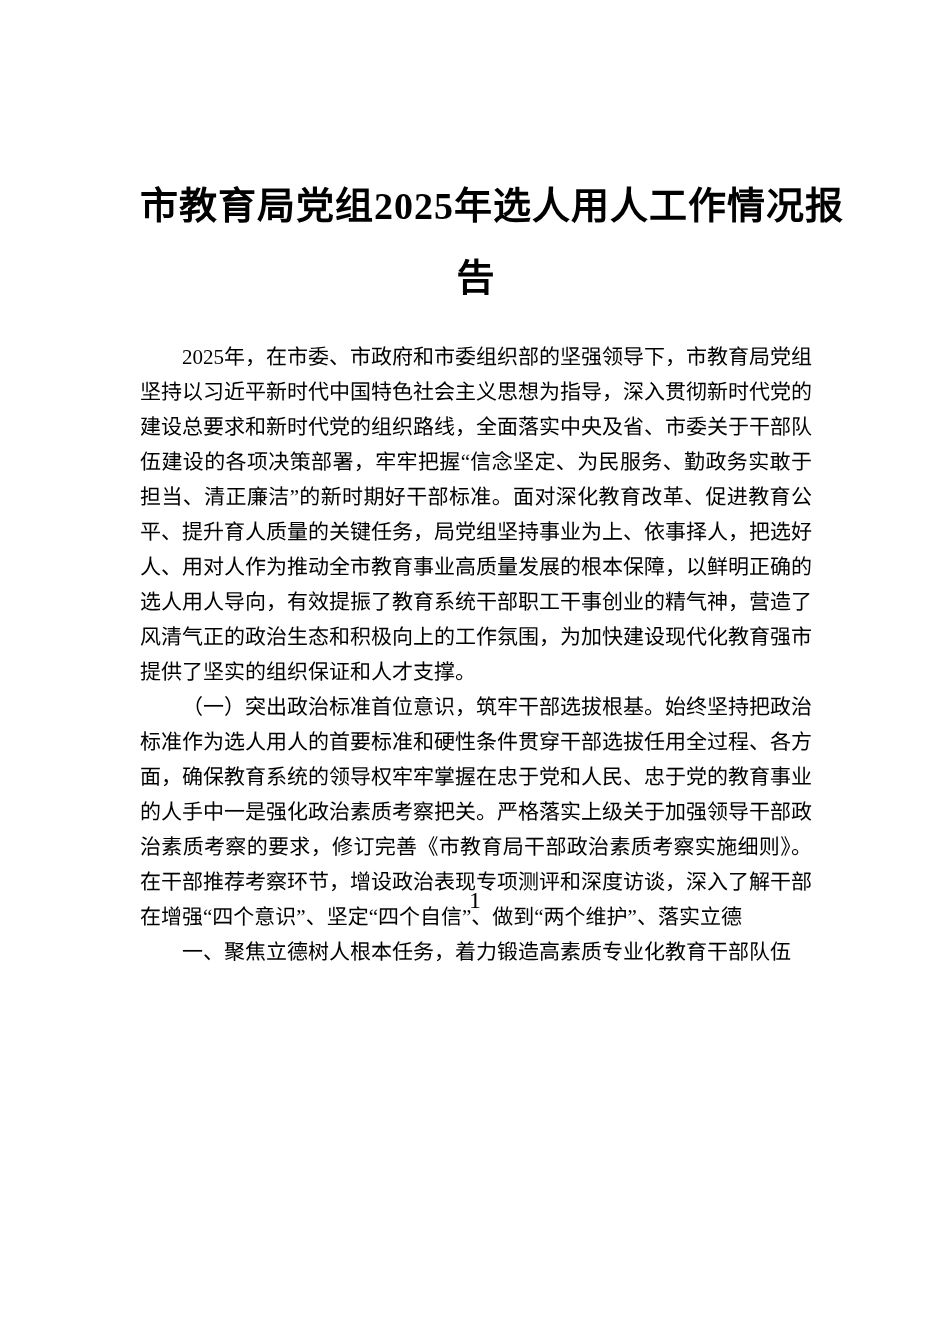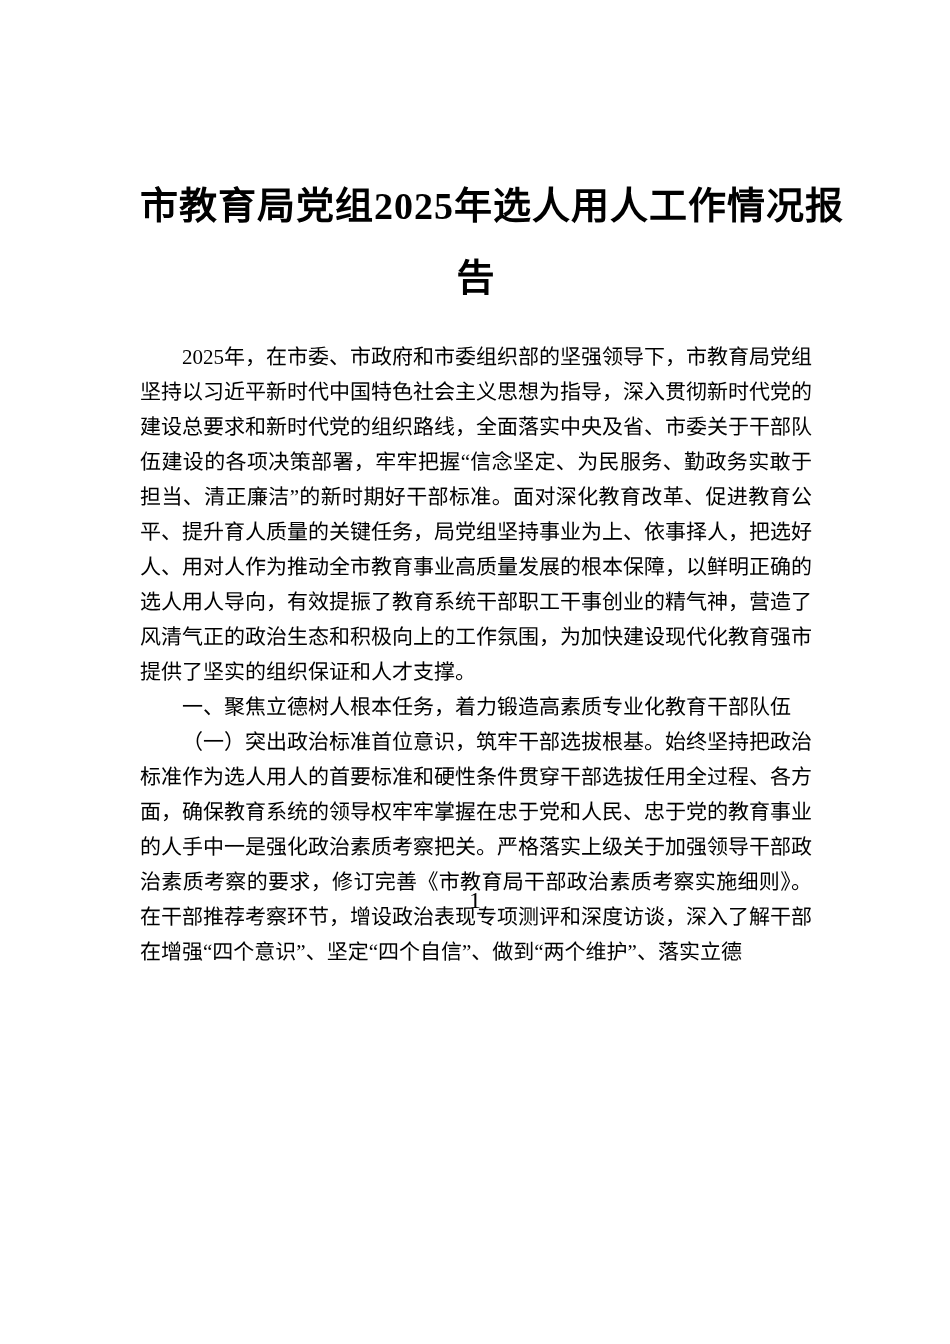--- a/index.html
+++ b/index.html
@@ -60,19 +60,19 @@
 <div class="page">
 
   <h1 class="doc-title">
     <span class="title-line">市教育局党组2025年选人用人工作情况报</span>
     <span class="title-line">告</span>
   </h1>
 
   <div class="doc-body">
 
   <p class="para body">2025年，在市委、市政府和市委组织部的坚强领导下，市教育局党组坚持以习近平新时代中国特色社会主义思想为指导，深入贯彻新时代党的建设总要求和新时代党的组织路线，全面落实中央及省、市委关于干部队伍建设的各项决策部署，牢牢把握“信念坚定、为民服务、勤政务实敢于担当、清正廉洁”的新时期好干部标准。面对深化教育改革、促进教育公平、提升育人质量的关键任务，局党组坚持事业为上、依事择人，把选好人、用对人作为推动全市教育事业高质量发展的根本保障，以鲜明正确的选人用人导向，有效提振了教育系统干部职工干事创业的精气神，营造了风清气正的政治生态和积极向上的工作氛围，为加快建设现代化教育强市提供了坚实的组织保证和人才支撑。</p>
+      <p class="para body">（一）突出政治标准首位意识，筑牢干部选拔根基。始终坚持把政治标准作为选人用人的首要标准和硬性条件贯穿干部选拔任用全过程、各方面，确保教育系统的领导权牢牢掌握在忠于党和人民、忠于党的教育事业的人手中一是强化政治素质考察把关。严格落实上级关于加强领导干部政治素质考察的要求，修订完善《市教育局干部政治素质考察实施细则》。在干部推荐考察环节，增设政治表现专项测评和深度访谈，深入了解干部在增强“四个意识”、坚定“四个自信”、做到“两个维护”、落实立德</p>
       <p class="para heading">一、聚焦立德树人根本任务，着力锻造高素质专业化教育干部队伍</p>
-      <p class="para body">（一）突出政治标准首位意识，筑牢干部选拔根基。始终坚持把政治标准作为选人用人的首要标准和硬性条件贯穿干部选拔任用全过程、各方面，确保教育系统的领导权牢牢掌握在忠于党和人民、忠于党的教育事业的人手中一是强化政治素质考察把关。严格落实上级关于加强领导干部政治素质考察的要求，修订完善《市教育局干部政治素质考察实施细则》。在干部推荐考察环节，增设政治表现专项测评和深度访谈，深入了解干部在增强“四个意识”、坚定“四个自信”、做到“两个维护”、落实立德</p>
     </div>
 
   <div class="page-number">1</div>
 
 </div>
 
 </body></html>

